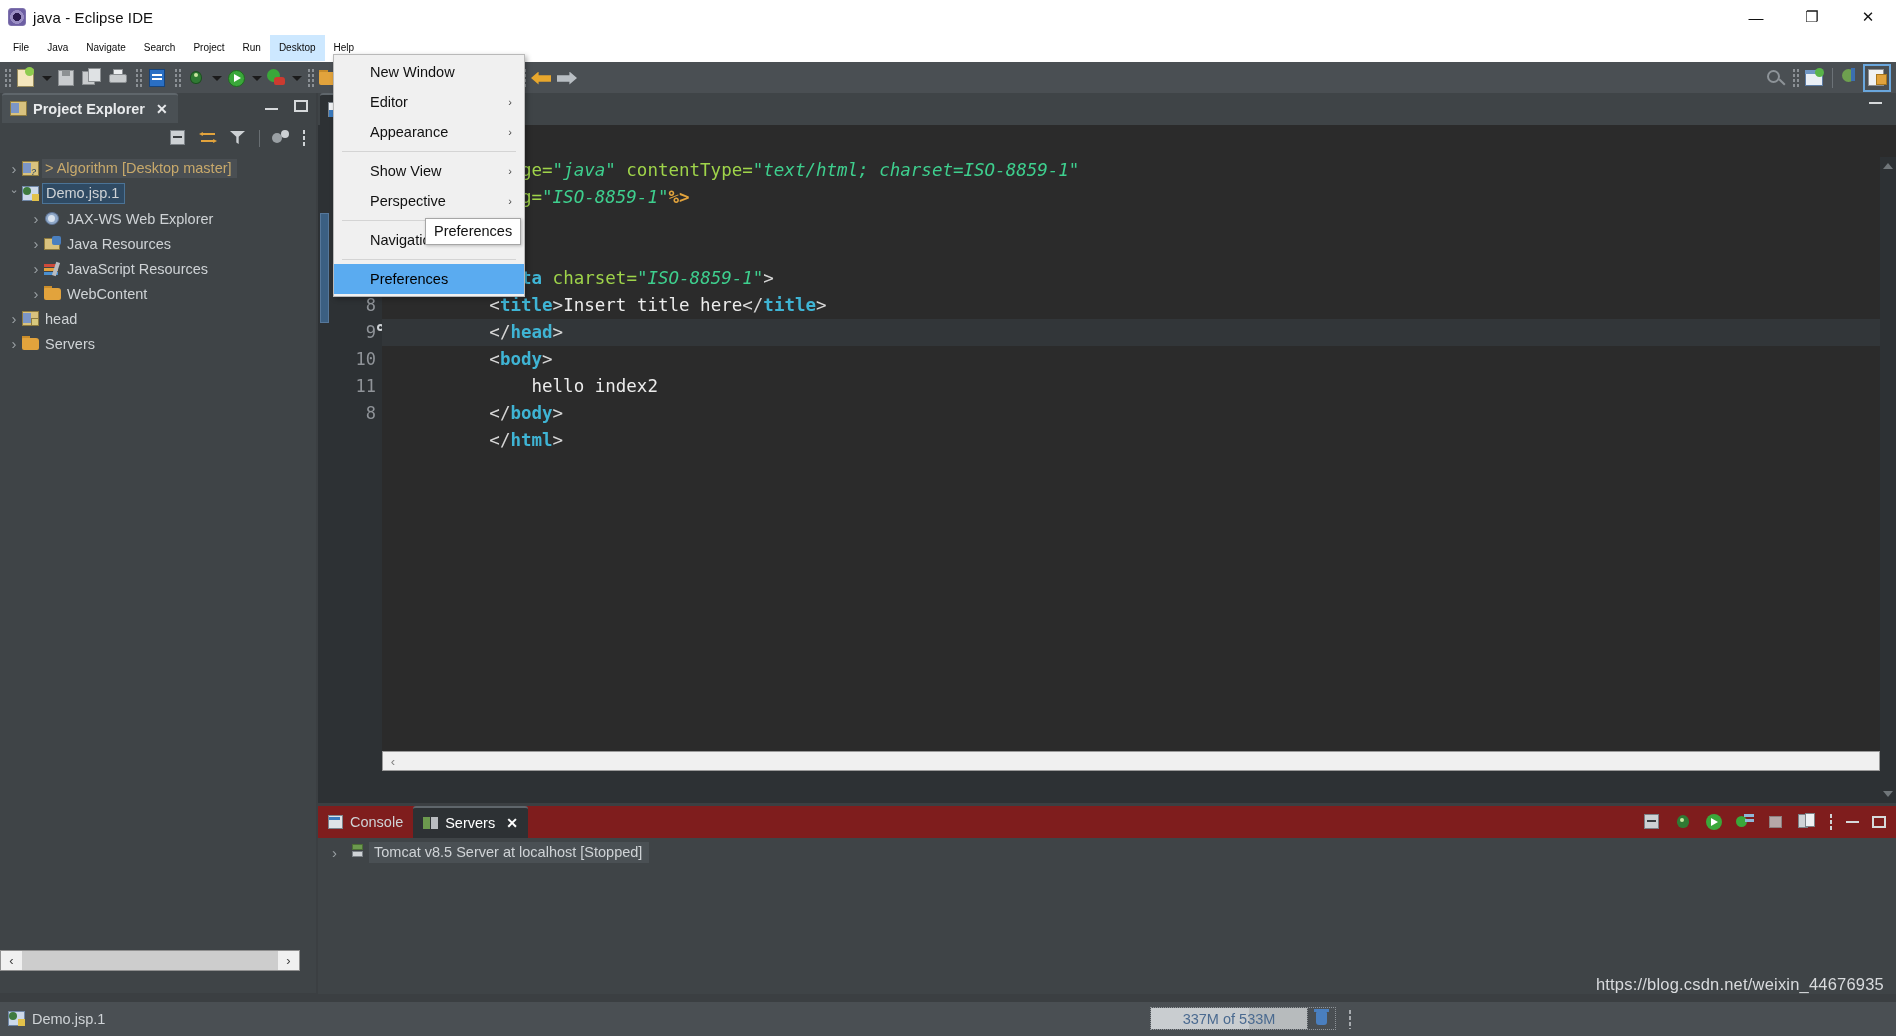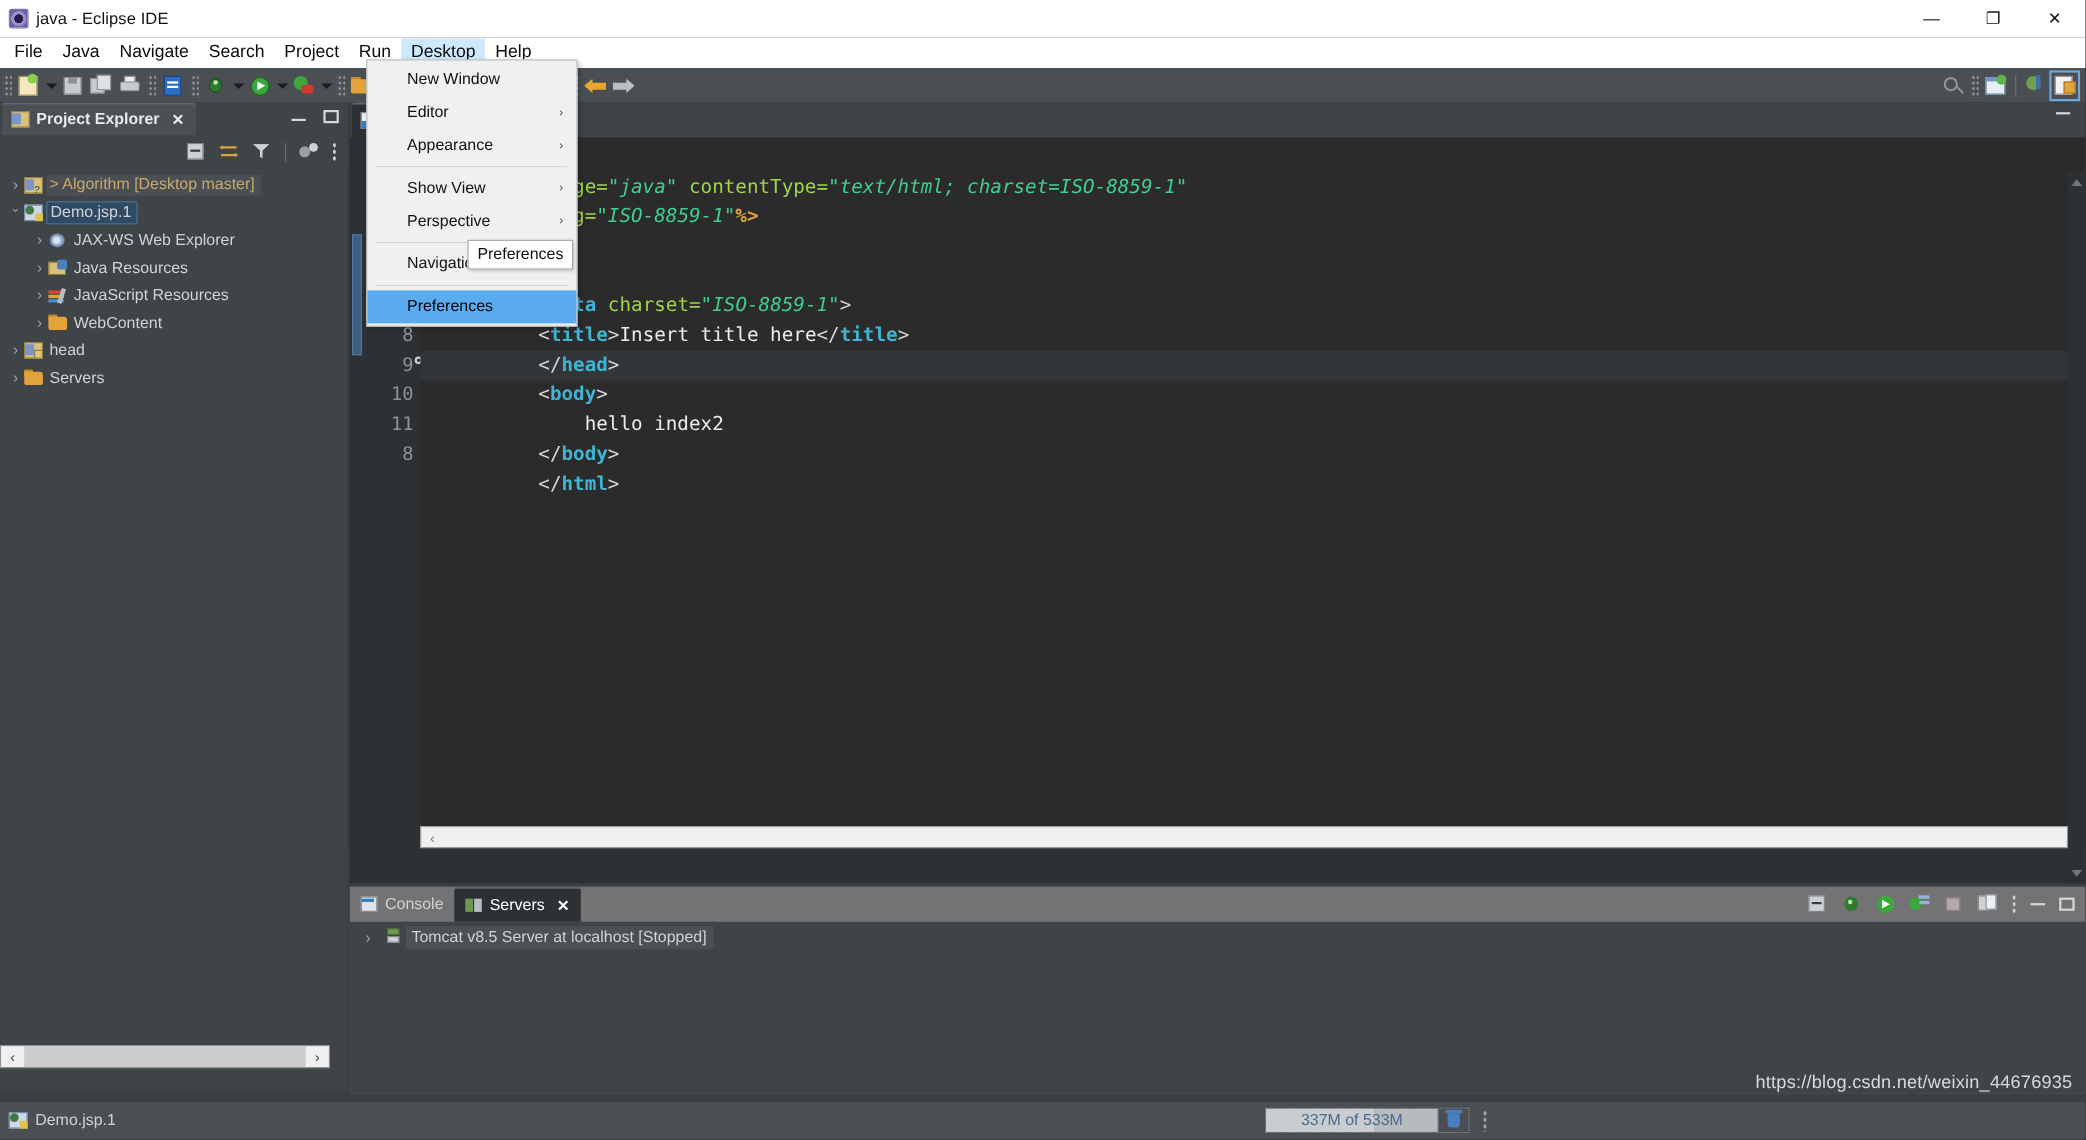--- a/index.html
+++ b/index.html
@@ -30,21 +30,21 @@
     width: 56px; height: 34px; display: flex; align-items: center; justify-content: center;
     color: #111; font-size: 15px;
   }
 
   
   .menubar {
     position: absolute; top: 34px; left: 0; width: 1896px; height: 28px;
     background: #ffffff; display: flex; align-items: center; padding-left: 4px;
   }
   .menuitem {
-    font-size: 16px; color: #0b0b0b; padding: 4px 9px; line-height: 18px;
+    font-size: 10px; color: #0b0b0b; padding: 4px 9px; line-height: 18px;
   }
   .menuitem.active { background: #cde8ff; }
 
   
   .toolbar {
     position: absolute; top: 62px; left: 0; width: 1896px; height: 31px;
     background: #4a4f53; display: flex; align-items: center;
   }
   .tb-grip {
     width: 8px; height: 22px; margin: 0 2px 0 3px;
@@ -260,21 +260,21 @@
   .ed-hscroll {
     position: absolute; left: 64px; bottom: 0; right: 16px; height: 20px;
     background: #f0f0f0; border: 1px solid #9a9a9a; display: flex; align-items: center;
   }
   .ed-hscroll .sbtn { width: 20px; text-align: center; color: #808080; font-size: 13px; }
   .ed-gutterfoot { position:absolute; left:0; bottom:0; width:64px; height:20px; background:#2d3134; }
 
   
   .bottom {
     position: absolute; left: 318px; top: 806px; width: 1578px; height: 188px;
-    background: #737373;
+    background: #7f1d1d;
   }
   .bp-tabrow { height: 32px; position: relative; display: flex; align-items: flex-end; }
   .bp-tab {
     height: 32px; display: flex; align-items: center; padding: 0 10px;
     color: #cfd3d6; font-size: 14.5px;
   }
   .bp-tab.active { background: #2d3134; border-top: 2px solid #5f666b; border-radius: 3px 3px 0 0; color: #fff; }
   .bp-tab .x { margin-left: 11px; font-weight: bold; font-size: 14px; }
   .bp-icon { width: 16px; height: 15px; position: relative; margin-right: 6px; }
   .bp-console-i { left:0; top:0; width:15px; height:14px; background:#dfe3e7; border:1px solid #7c848c; }

